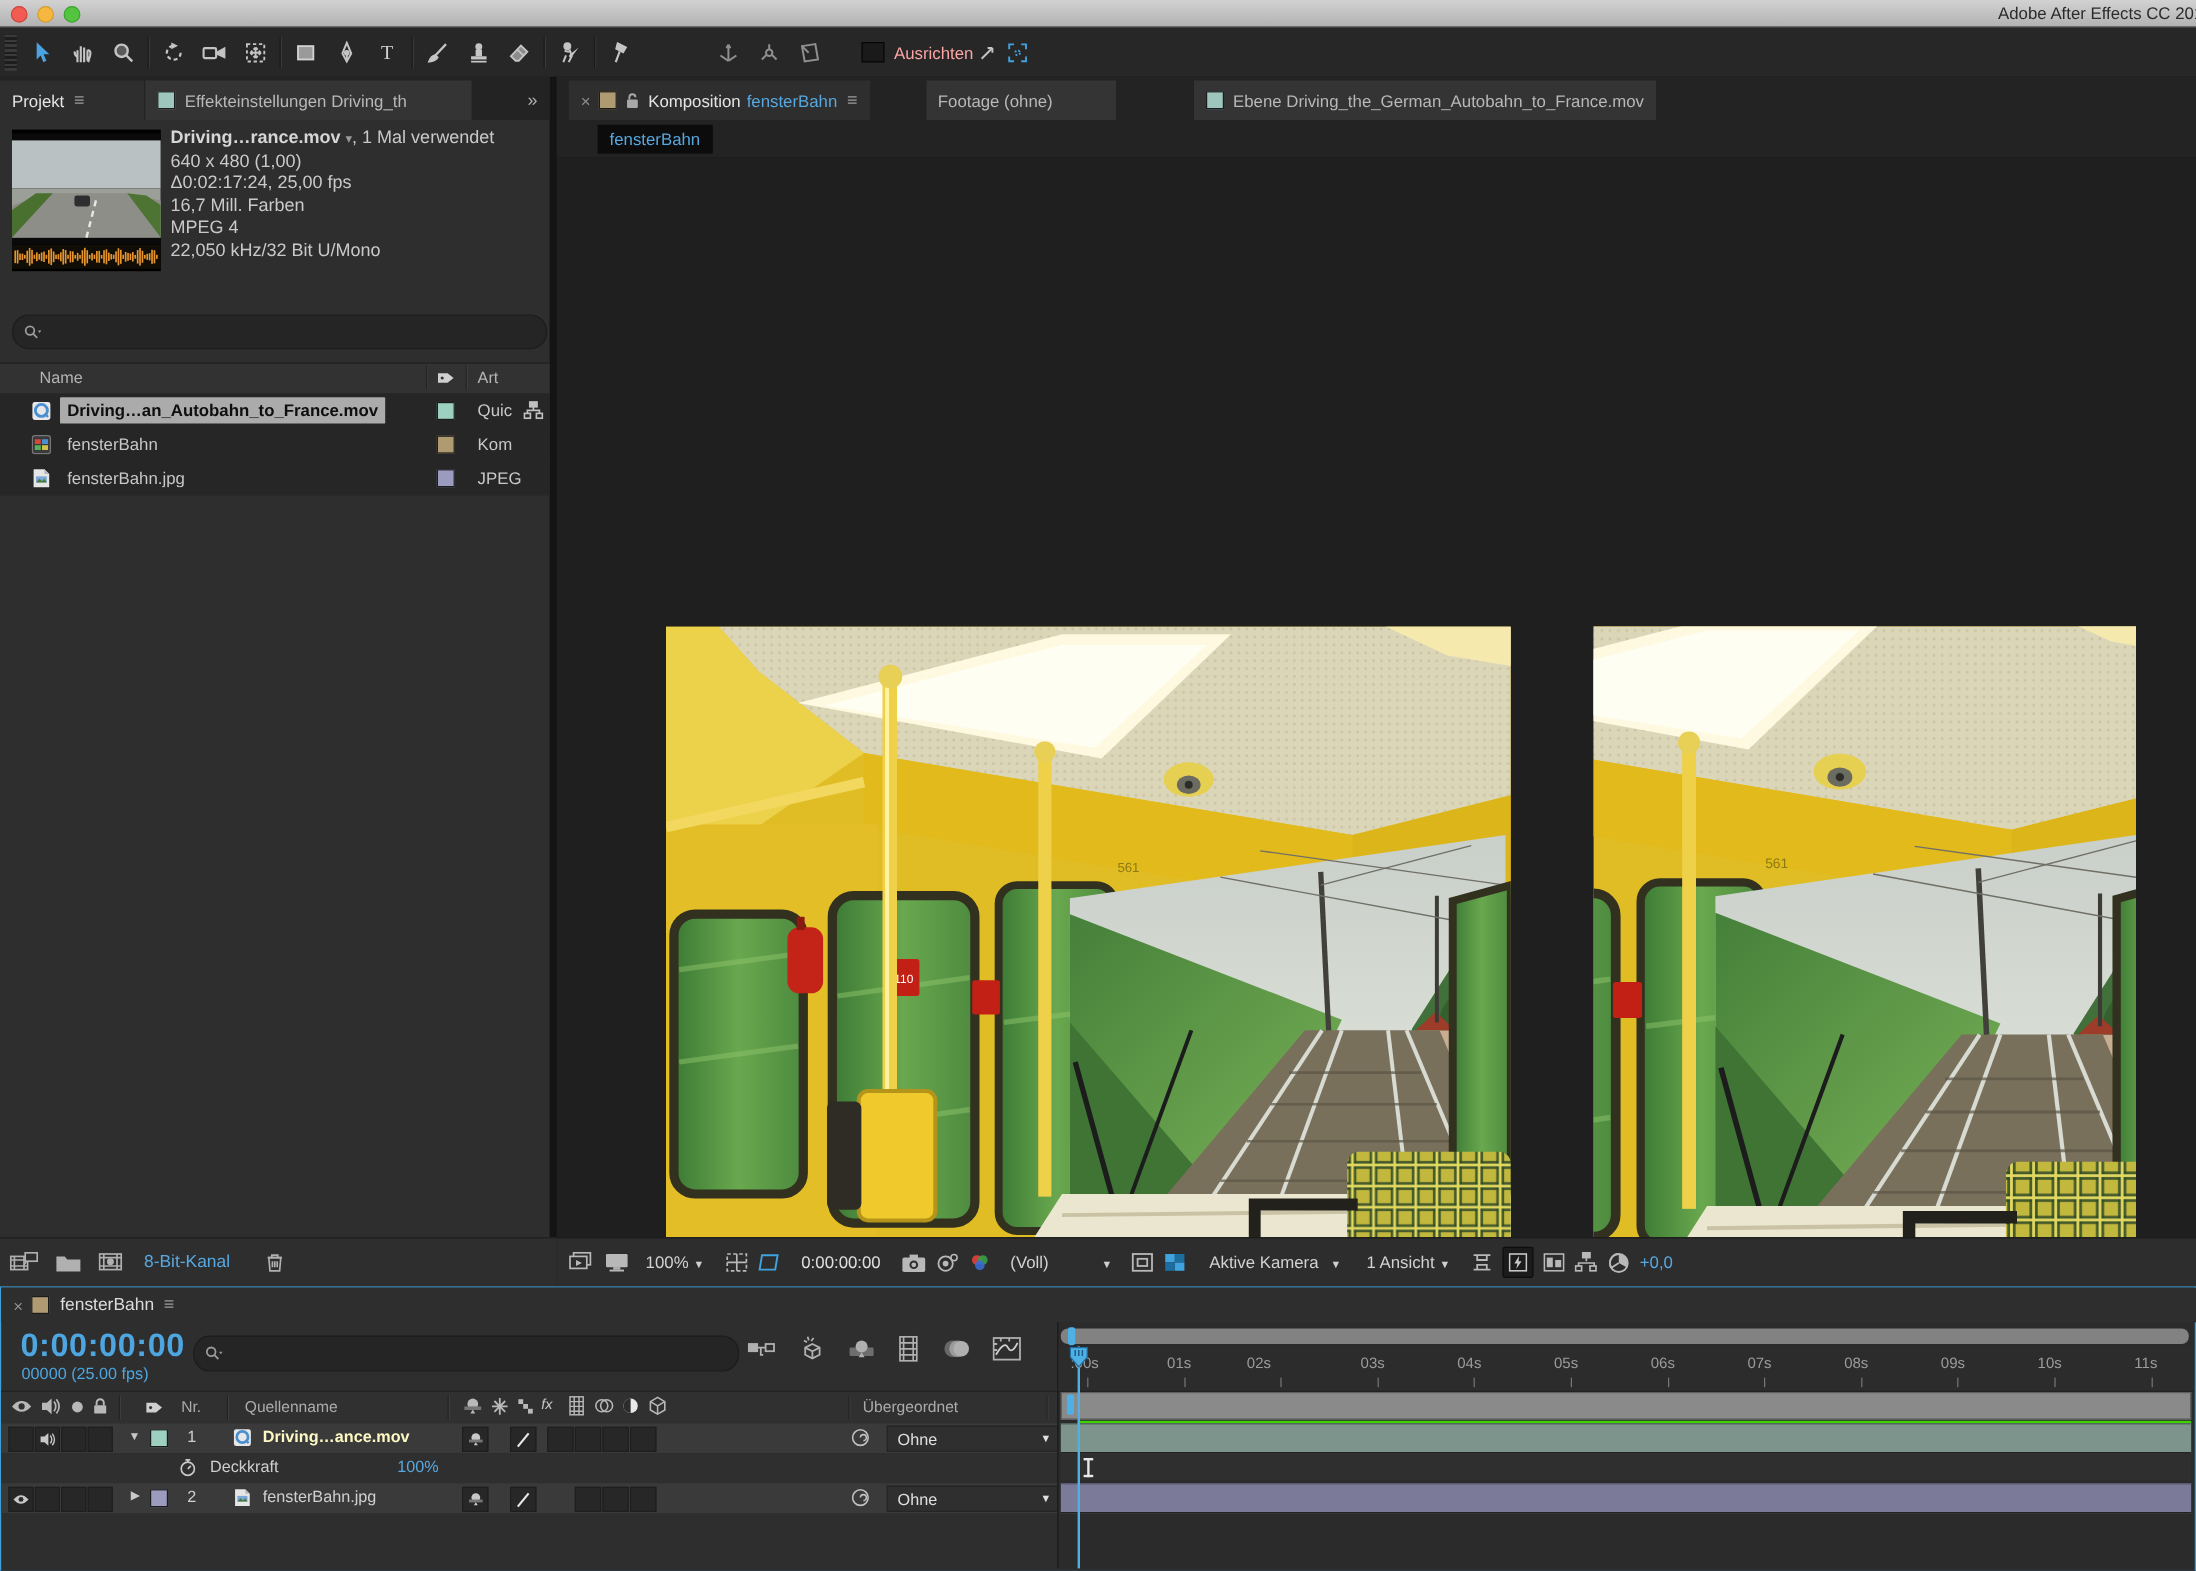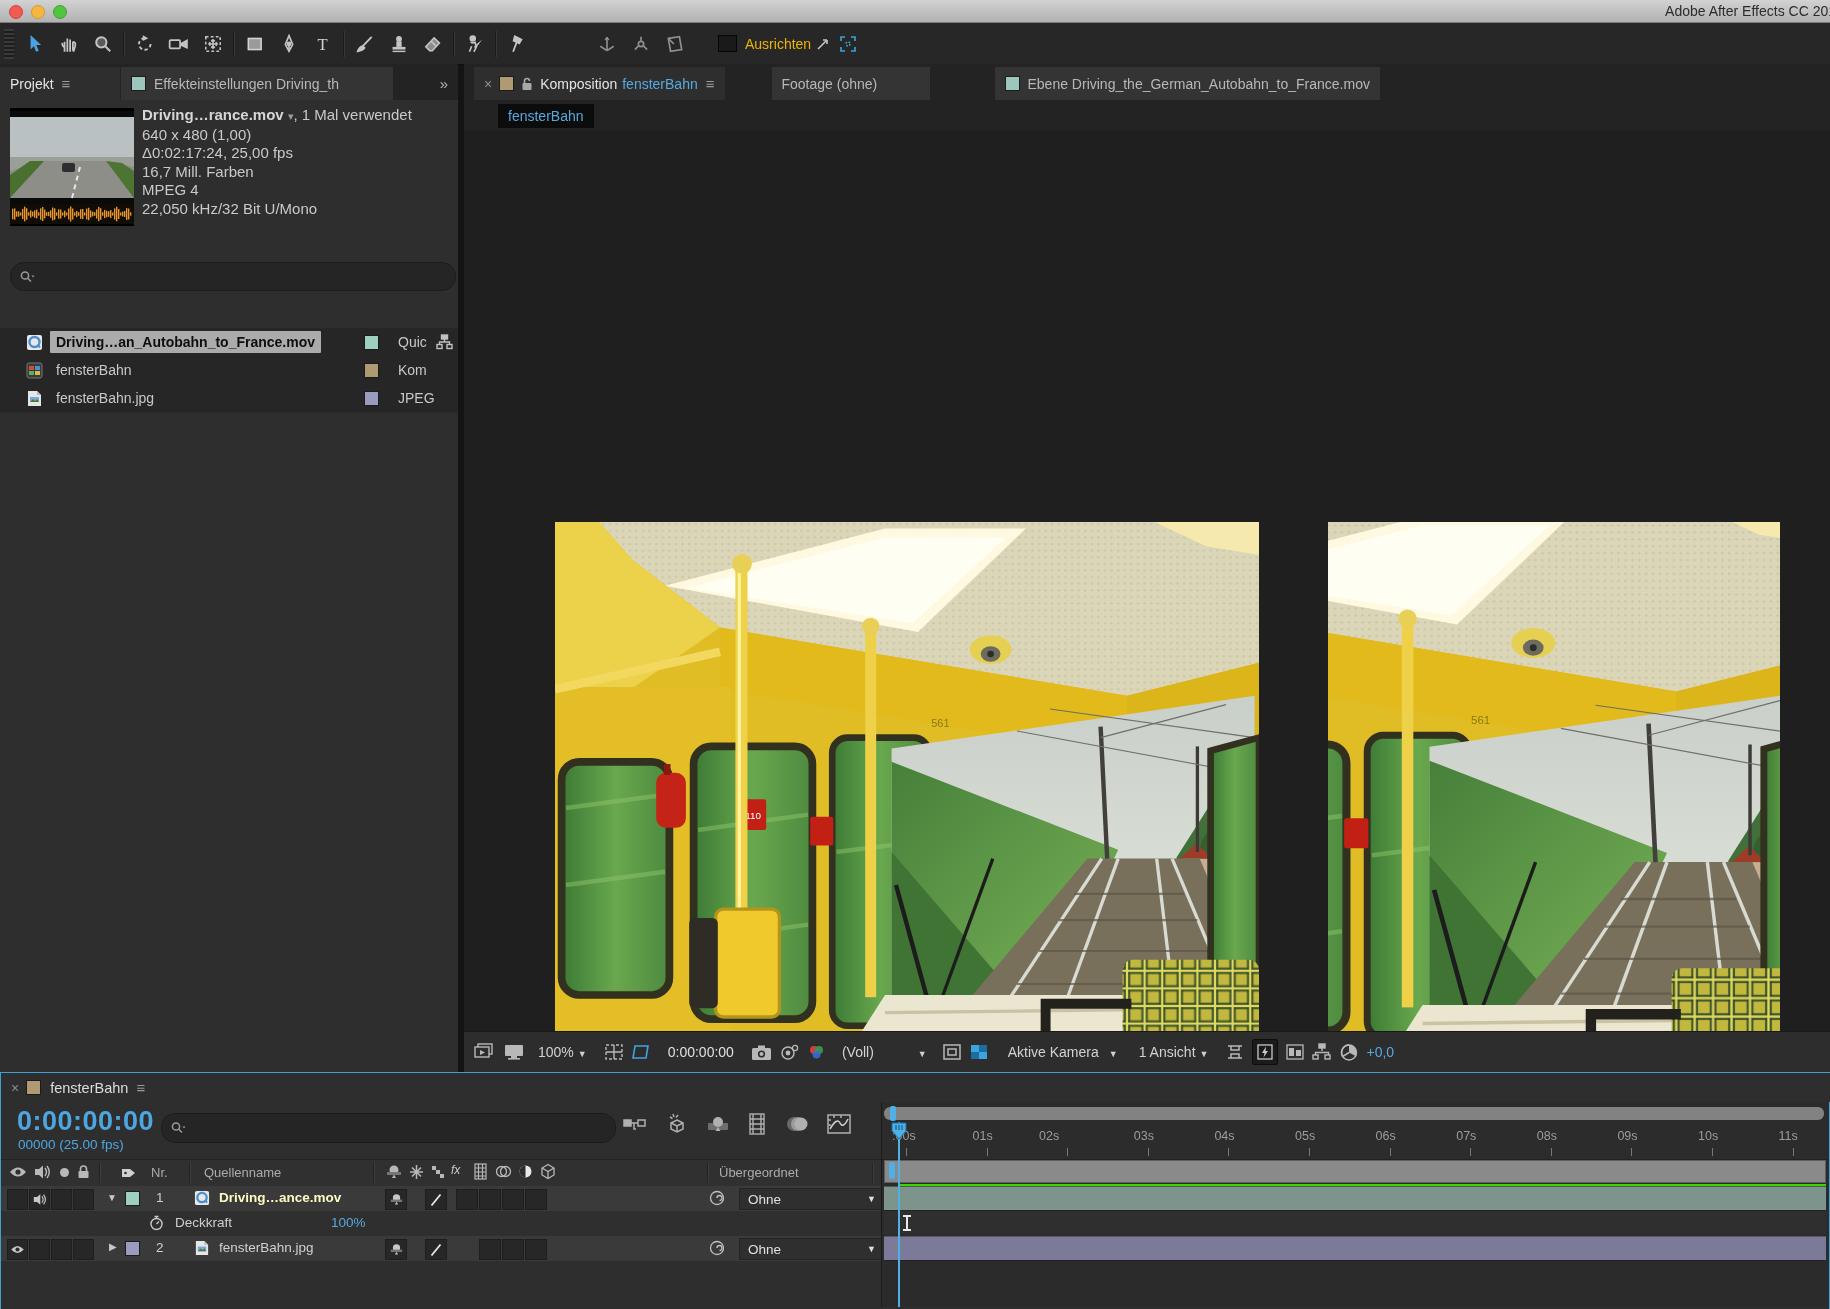--- a/index.html
+++ b/index.html
@@ -17,21 +17,21 @@
   #titlebar .t-yel{left:31px;background:#f5b73f;border:1px solid #d69c2c;}
   #titlebar .t-grn{left:53px;background:#52c440;border:1px solid #3da32f;}
   #app-title{position:absolute;right:-6px;top:3px;font-size:14px;color:#2b2b2b;white-space:nowrap;}
   
   #toolbar{left:0;top:23px;width:1830px;height:41px;background:#272727;
     border-bottom:1px solid #101010;display:flex;align-items:center;}
   .grip{width:10px;height:30px;margin:0 4px;
     background:repeating-linear-gradient(#3a3a3a 0 2px,#1d1d1d 2px 4px);}
   .tool{width:34px;height:32px;display:flex;align-items:center;justify-content:center;border-radius:3px;}
   .tsep{width:1px;height:26px;background:#1a1a1a;border-right:1px solid #383838;margin:0 3px;}
-  .chip-label{font-size:14px;color:#eab308;}
+  .chip-label{font-size:14px;color:#fca5a5;}
   
   .tabstrip{height:36px;background:#232323;display:flex;align-items:flex-end;}
   .tab{height:33px;display:flex;align-items:center;padding:0 10px;font-size:14px;
        background:#343434;color:#b8b8b8;margin-right:1px;white-space:nowrap;overflow:hidden;}
   .tab.active{background:#2e2e2e;color:#e4e4e4;text-align:center;}
   .swatch{width:13px;height:13px;border:1px solid #1c1c1c;flex:none;}
   .menu-glyph{color:#9a9a9a;margin-left:8px;font-size:15px;}
   .close-x{color:#8f8f8f;margin-right:7px;font-size:14px;}
   
   #project{left:0;top:64px;width:458px;height:1008px;background:#2e2e2e;}
@@ -470,20 +470,30 @@
   </div>
 
   <div id="proj-search">
     <svg width="16" height="14" viewBox="0 0 16 14" stroke="#9a9a9a" fill="none" stroke-width="1.5">
         <circle cx="6" cy="5.5" r="3.6"></circle>
         <line x1="8.7" y1="8.2" x2="12" y2="11.5"></line>
         <path d="M12.5 5.5 l3 0 l-1.5 2 Z" fill="#9a9a9a" stroke="none"></path>
       </svg>
   </div>
 
+  <div id="proj-table-head">
+    <span style="position:absolute;left:33px;top:4px">Name</span>
+    <div class="colsep" style="left:355px"></div>
+    <svg style="position:absolute;left:364px;top:4px" width="17" height="16" viewBox="0 0 17 16">
+        <polygon points="1,4 9,4 14,8 9,12 1,12" fill="#cfcfcf"></polygon>
+        <circle cx="4.5" cy="8" r="1.3" fill="#323232"></circle>
+      </svg>
+    <div class="colsep" style="left:388px"></div>
+    <span style="position:absolute;left:398px;top:4px">Art</span>
+  </div>
 
   <div class="prow" style="top:264px">
     <svg class="i" style="margin-left:26px" width="17" height="17" viewBox="0 0 17 17">
         <rect x="1" y="1" width="15" height="15" rx="2" fill="#e8e8e8"></rect>
         <circle cx="8.5" cy="8" r="5" fill="none" stroke="#4a8fd0" stroke-width="2.4"></circle>
         <line x1="11.5" y1="10.5" x2="14" y2="13.5" stroke="#4a8fd0" stroke-width="2"></line>
       </svg>
     <span class="nm hl" style="margin-left:7px;max-width:290px">Driving…an_Autobahn_to_France.mov</span>
     <span class="swatch" style="position:absolute;left:364px;background:#9ed0c2"></span>
     <span style="position:absolute;left:398px">Quic</span>
@@ -511,20 +521,41 @@
         <path d="M2 1 h9 l4 4 v11 h-13 Z" fill="#e6e6e6"></path>
         <path d="M11 1 l4 4 h-4 Z" fill="#b8b8b8"></path>
         <rect x="4" y="7" width="9" height="5" fill="#7aa8d8"></rect>
         <polygon points="4,12 7,9 9,11 11,9 13,12" fill="#4a7a3a"></polygon>
       </svg>
     <span class="nm" style="margin-left:13px">fensterBahn.jpg</span>
     <span class="swatch" style="position:absolute;left:364px;background:#9b9bc0"></span>
     <span style="position:absolute;left:398px">JPEG</span>
   </div>
 
+  <div id="proj-footer">
+    <svg class="i" width="24" height="18" viewBox="0 0 24 18" stroke="#b0b0b0" fill="none" stroke-width="1.4">
+        <rect x="1" y="4" width="14" height="11"></rect>
+        <path d="M1 7 h14 M1 12 h14 M4 4 v11 M12 4 v11"></path>
+        <rect x="13" y="1" width="10" height="7" fill="#2e2e2e"></rect>
+        <path d="M14 8.5 l-2 2.5"></path>
+      </svg>
+    <svg class="i" width="22" height="17" viewBox="0 0 22 17" fill="#b0b0b0">
+        <path d="M1 3 h7 l2 2.5 h11 v10 h-20 Z"></path>
+      </svg>
+    <svg class="i" width="24" height="18" viewBox="0 0 24 18" stroke="#b0b0b0" fill="none" stroke-width="1.4">
+        <rect x="1" y="2" width="18" height="13"></rect>
+        <path d="M1 5 h18 M1 12 h18 M4.5 2 v13 M15.5 2 v13"></path>
+        <circle cx="10" cy="8.5" r="2.2" fill="#b0b0b0"></circle>
+      </svg>
+    <span class="blue-text" style="font-size:14.5px">8-Bit-Kanal</span>
+    <svg class="i" style="margin-left:14px" width="18" height="18" viewBox="0 0 18 18" stroke="#b0b0b0" fill="none" stroke-width="1.4">
+        <path d="M4 5 h10 l-1 11 h-8 Z"></path>
+        <path d="M6.5 5 v-2 h5 v2 M3 5 h12 M7 8 v5 M9 8 v5 M11 8 v5"></path>
+      </svg>
+  </div>
 </div>
 
 <div class="abs" id="viewer">
   <div class="tabstrip">
     <div class="tab active" style="margin-left:10px">
       <span class="close-x">×</span>
       <span class="swatch" style="background:#b09a72;margin-right:7px"></span>
       <svg width="12" height="14" viewBox="0 0 12 14" style="margin-right:7px">
           <rect x="1.5" y="6" width="9" height="7" rx="1" fill="#a8a8a8"></rect>
           <path d="M3.5 6 V4 a2.5 2.5 0 0 1 5 0" stroke="#a8a8a8" fill="none" stroke-width="1.6"></path>

